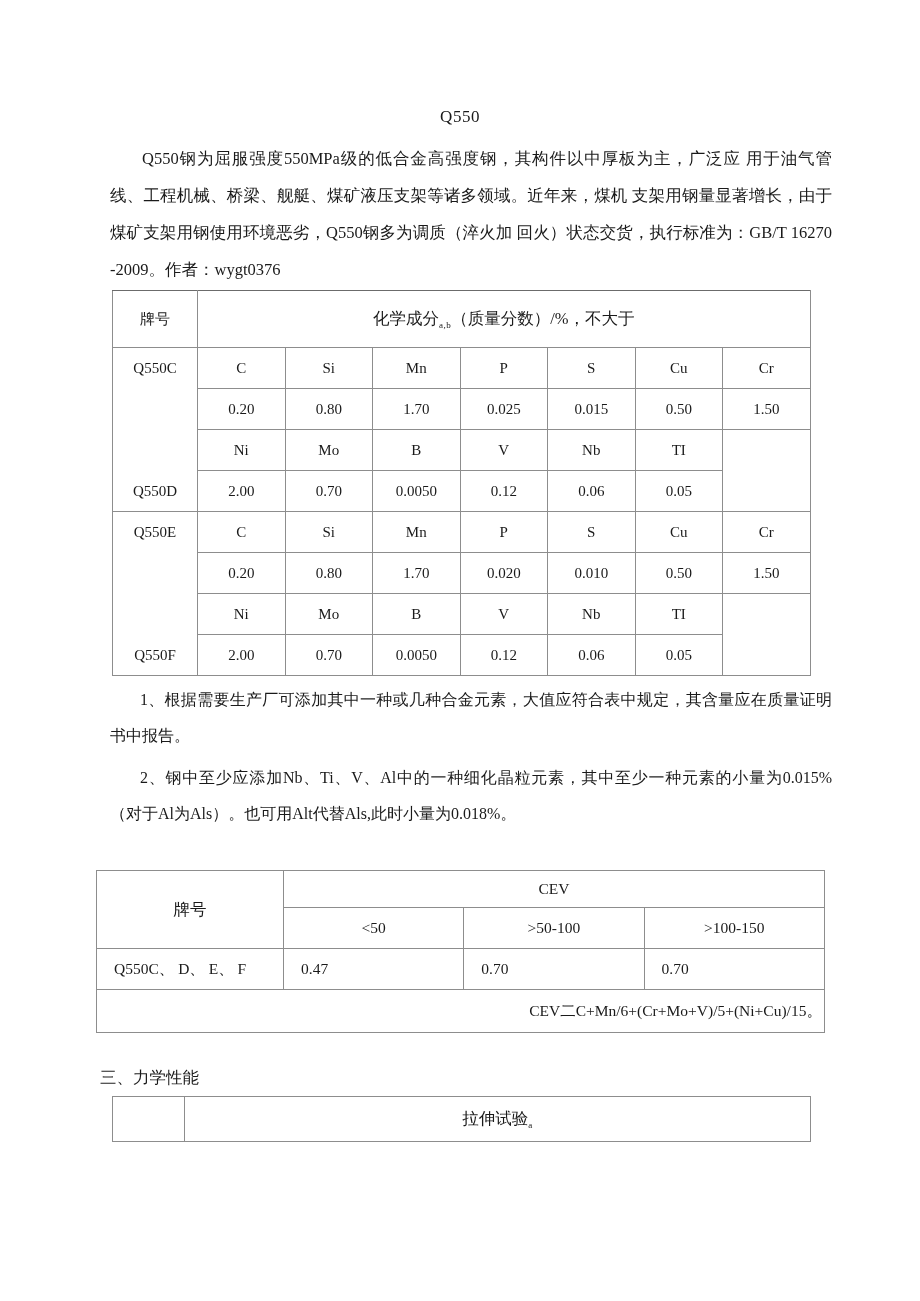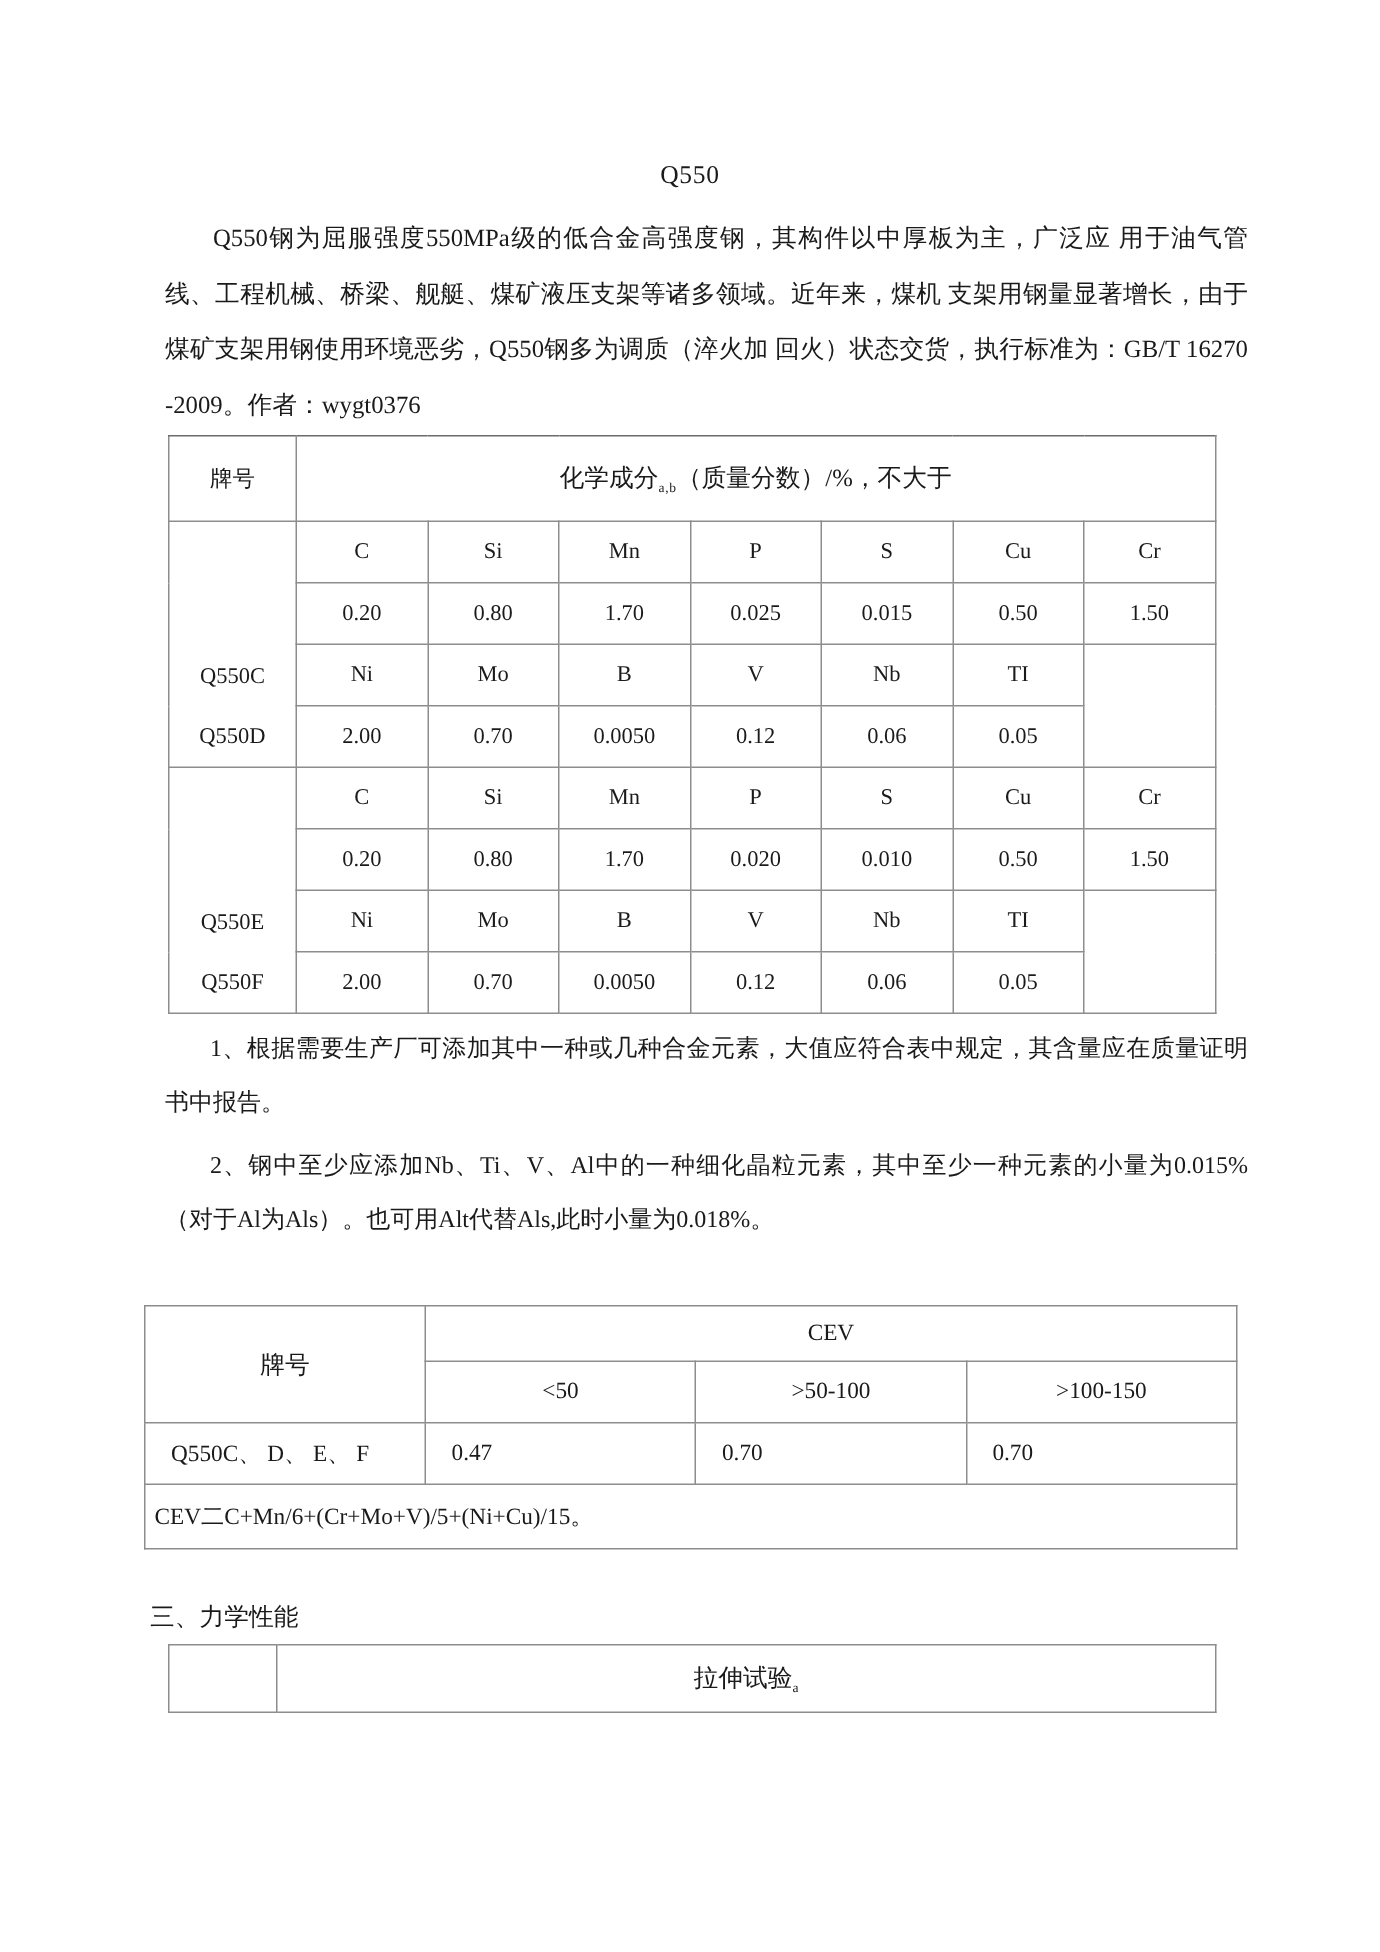--- a/index.html
+++ b/index.html
@@ -89,21 +89,21 @@
     height: 56px;
   }
   .sub {
     font-size: 9px;
     vertical-align: sub;
     letter-spacing: 0.5px;
   }
   .brand-stack {
     display: flex;
     flex-direction: column;
-    justify-content: flex-end;
+    justify-content: space-between;
     align-items: center;
     line-height: 40px;
     height: 100%;
   }
 
   
   .note {
     margin: 0;
     padding: 0 88px 0 110px;
     font-size: 16px;
@@ -129,21 +129,21 @@
     width: 187px;
     height: 62px;
     font-size: 16.5px;
   }
   table.cev td.cev-title { font-size: 15.5px; height: 36px; }
   table.cev td.left-al {
     text-align: left;
     padding-left: 17px;
   }
   table.cev td.formula {
-    text-align: left;
+    text-align: right;
     padding-left: 6px;
     height: 42px;
     font-size: 15.5px;
   }
 
   
   .mech-wrap {
     padding-left: 112px;
     padding-top: 3px;
   }

